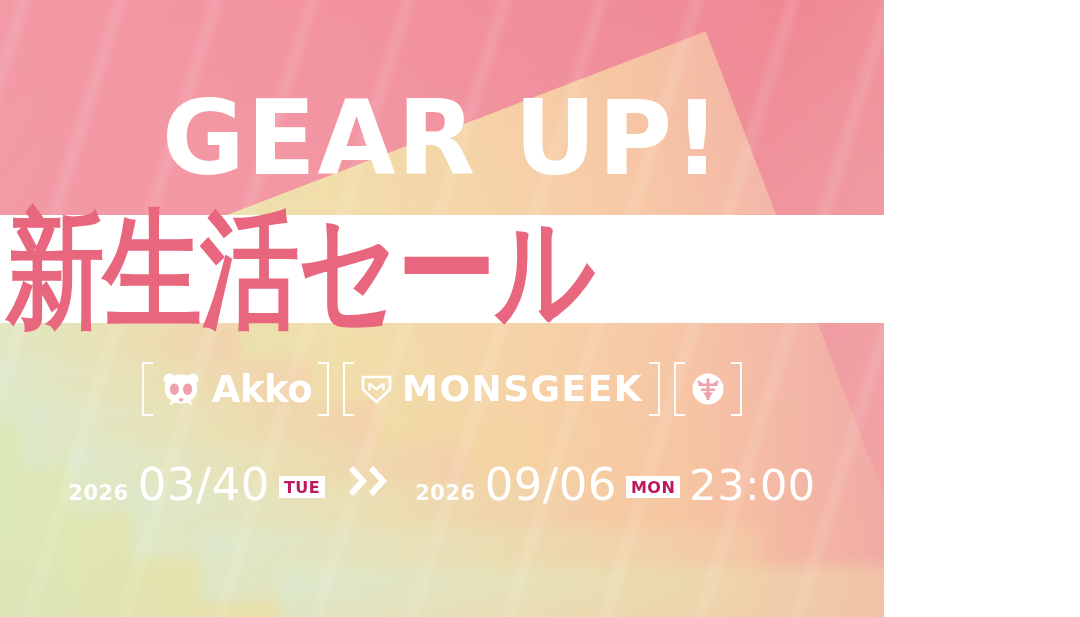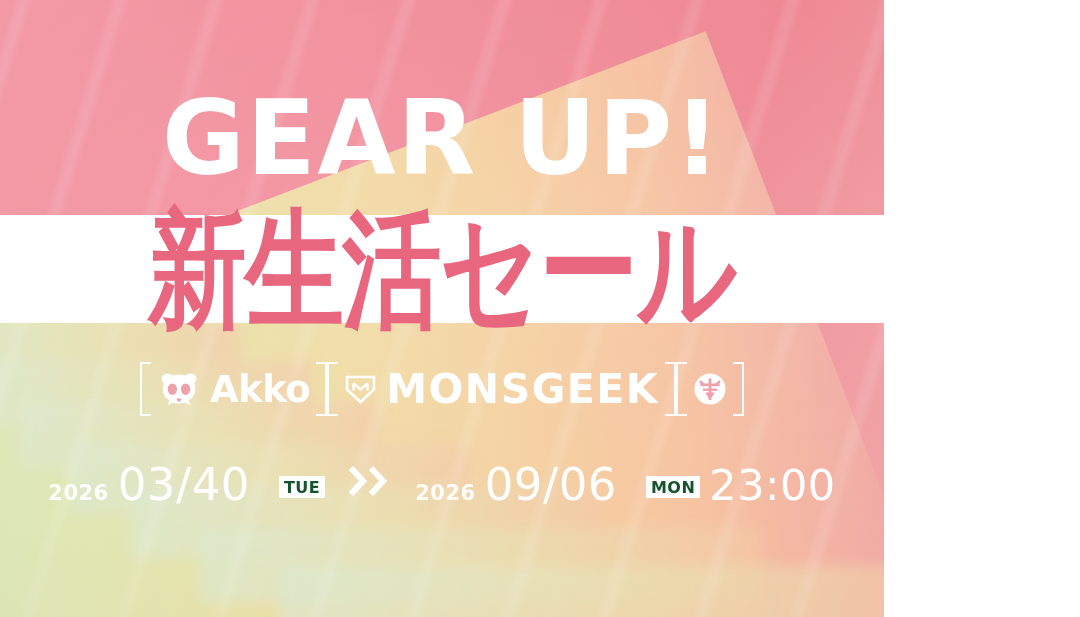--- a/index.html
+++ b/index.html
@@ -122,21 +122,21 @@
     width: 100%;
     height: 108px;
     background: #ffffff;
     z-index: 3;
   }
   .jp {
     position: absolute;
     left: 0;
     top: 186px;
     width: 100%;
-    text-align: center;
+    text-align: left;
     z-index: 5;
     pointer-events: none;
   }
   .jp svg {
     display: inline-block;
     width: 600px;
     height: 168px;
     overflow: visible;
   }
   .jp text {
@@ -149,20 +149,21 @@
 
   
   .brands {
     position: absolute;
     left: 0;
     top: 362px;
     width: 100%;
     display: flex;
     justify-content: center;
     align-items: center;
+    gap: 14px;
     z-index: 4;
   }
   .brand {
     position: relative;
     display: flex;
     align-items: center;
     gap: 9px;
     padding: 6px 17px;
     height: 54px;
     box-sizing: border-box;
@@ -198,21 +199,21 @@
   }
   .brand-akko .brand-name {
     font-family: "DejaVu Sans", sans-serif;
     font-size: 37px;
     font-weight: bold;
     letter-spacing: -0.5px;
   }
   .brand-monsgeek .brand-name,
   .brand-fantech .brand-name {
     font-family: "DejaVu Sans", sans-serif;
-    font-size: 41px;
+    font-size: 36px;
     font-weight: bold;
     letter-spacing: 1.5px;
   }
 
   
   .dates {
     position: absolute;
     left: 0;
     top: 462px;
     width: 100%;
@@ -238,29 +239,28 @@
   .date-md {
     font-family: "DejaVu Sans", sans-serif;
     font-size: 45px;
     font-weight: normal;
     letter-spacing: 0.5px;
     line-height: 1;
   }
   .date-dow {
     display: inline-block;
     background: #ffffff;
-    color: #14532d;
+    color: #be185d;
     font-family: "DejaVu Sans", sans-serif;
     font-size: 16px;
     font-weight: bold;
     letter-spacing: 0.5px;
     padding: 2px 5px 1px;
     border-radius: 1px;
     transform: translateY(-7px);
-    margin-left: 20px;
   }
   .date-time {
     font-family: "DejaVu Sans", sans-serif;
     font-size: 43px;
     font-weight: normal;
     letter-spacing: 0.5px;
     line-height: 1;
   }
   .date-sep {
     display: flex;

